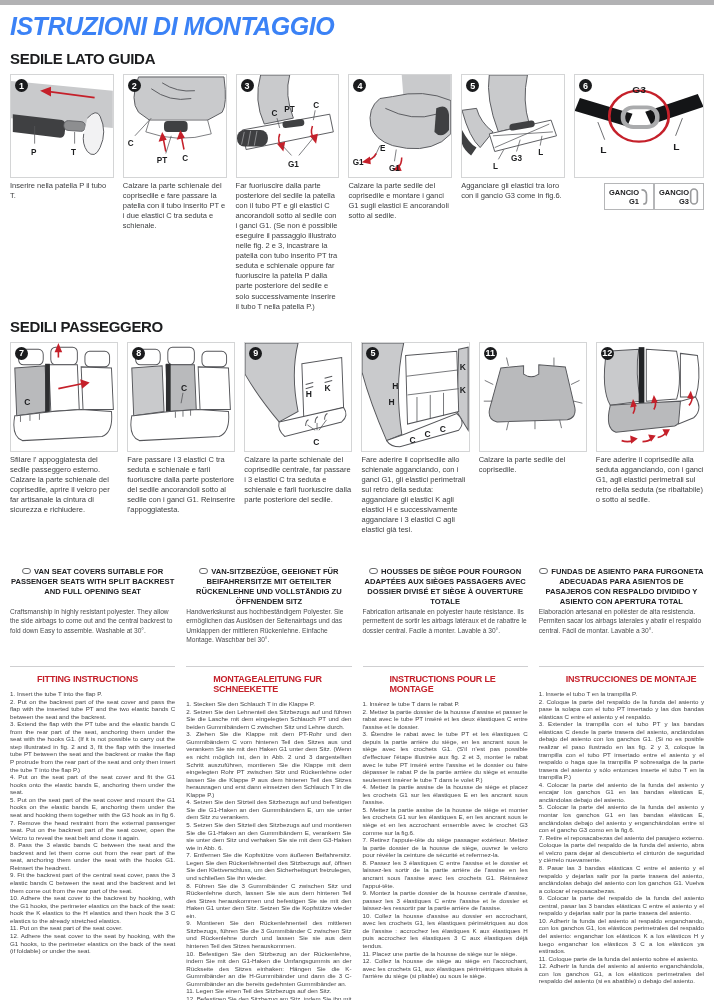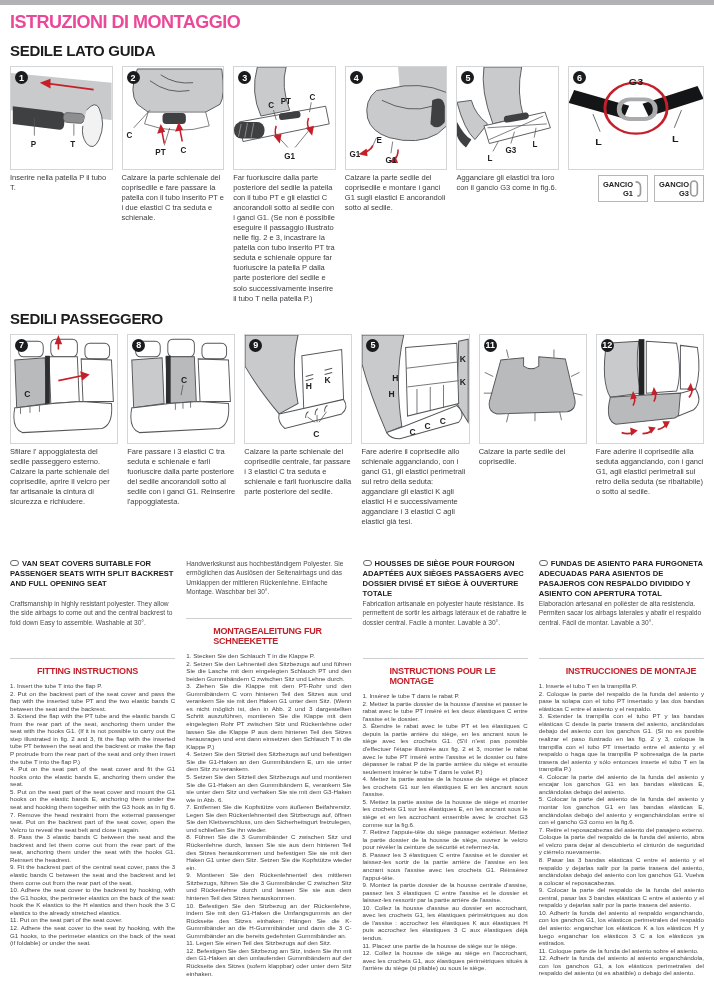--- a/index.html
+++ b/index.html
@@ -3,37 +3,37 @@
 <meta charset="utf-8">
 <style>
   * { box-sizing:border-box; margin:0; padding:0; }
   html,body { background:#fff; }
   body {
     width:714px; height:1000px; overflow:hidden; position:relative;
     font-family:"Liberation Sans","DejaVu Sans",sans-serif; color:#202124;
   }
   .topbar { height:5px; background:#b2b2b4; }
   .content { padding:0 10px; }
-  h1.title { color:#ec4899; font-size:18px; letter-spacing:-0.5px; margin:7px 0 2px; font-weight:bold; }
+  h1.title { color:#3b82f6; font-size:25px; letter-spacing:-0.5px; margin:7px 0 2px; font-weight:bold;font-style:italic; }
   h2.section { font-size:15px; letter-spacing:-0.3px; margin:9px 0 7px; font-weight:bold; color:#1c1d1f; }
   .fig-grid { display:grid; grid-template-columns:repeat(6,1fr); gap:9px; margin-bottom:4px; align-items:start; }
   .fig-box { border:1px solid #d4d5d6; height:104px; position:relative; background:#fff; overflow:hidden; }
   .row2 .fig-box { height:110px; }
   .fig-box svg.fig { width:100%; height:100%; display:block; }
   .badge {
     position:absolute; top:4px; left:4px; width:13px; height:13px; background:#1a1b1d; color:#fff;
     border-radius:50%; font-size:9px; font-weight:bold; display:flex; align-items:center; justify-content:center;
   }
   .fig-caption { font-size:7.5px; line-height:1.34; color:#3c3d3f; margin-top:3px; }
-  .hook-legend { display:flex; gap:6px; margin-top:5px;padding-left:30px; }
+  .hook-legend { display:flex; margin-top:5px;padding-left:30px; }
   .hook-box { flex:1; border:1px solid #b5b6b8; height:27px; display:flex; align-items:center; justify-content:space-between; padding:2px 4px; }
   .hook-label { font-size:7.5px; font-weight:bold; line-height:1.2; }
   .hook-label .code { display:block; text-align:right; }
   .cols { display:grid; grid-template-columns:repeat(4,1fr); gap:11px; margin-top:32px; }
-  .col-header { font-size:7.6px; font-weight:bold; line-height:1.32; min-height:40px; color:#212225; }
+  .col-header { font-size:7.6px; font-weight:bold; line-height:1.32; min-height:40px; color:#212225;text-align:center; }
   .lang-icon { display:inline-block; width:9px; height:6px; border:1px solid #6b6c6e; border-radius:3px; margin-right:3px; }
   .col-intro { font-size:6.6px; line-height:1.42; color:#4a4b4d; min-height:50px; }
   .col-rule { border:none; border-top:1px solid #cfcfd1; margin:9px 0 7px; }
   .col-heading { color:#c5202a; font-size:9px; font-weight:bold; letter-spacing:-0.2px; margin-bottom:6px;margin-left:27px; }
   .col-items p { font-size:6.2px; line-height:1.22; color:#434446; text-align:justify; }
   
   svg.fig text { font-size:9px; font-weight:bold; fill:#1c1d1f; font-family:inherit; }
   svg.fig .f-light { fill:#c9cacc; }
   svg.fig .f-mid { fill:#b9babc; }
   svg.fig .f-dark { fill:#3f4042; }
@@ -361,20 +361,21 @@
           <p>7. Remove the head restraint from the external passenger seat. Put on the backrest part of the seat cover, open the Velcro to reveal the seat belt and close it again.</p>
           <p>8. Pass the 3 elastic bands C between the seat and the backrest and let them come out from the rear part of the seat, anchoring them under the seat with the hooks G1. Reinsert the headrest.</p>
           <p>9. Fit the backrest part of the central seat cover, pass the 3 elastic bands C between the seat and the backrest and let them come out from the rear part of the seat.</p>
           <p>10. Adhere the seat cover to the backrest by hooking, with the G1 hooks, the perimeter elastics on the back of the seat: hook the K elastics to the H elastics and then hook the 3 C elastics to the already stretched elastics.</p>
           <p>11. Put on the seat part of the seat cover.</p>
           <p>12. Adhere the seat cover to the seat by hooking, with the G1 hooks, to the perimeter elastics on the back of the seat (if foldable) or under the seat.</p>
         </div>
     </div>
 
     <div class="col">
+      <div class="col-header"><span class="lang-icon"></span><span>VAN-SITZBEZÜGE, GEEIGNET FÜR BEIFAHRERSITZE MIT GETEILTER RÜCKENLEHNE UND VOLLSTÄNDIG ZU ÖFFNENDEM SITZ</span></div>
       <p class="col-intro">Handwerkskunst aus hochbeständigem Polyester. Sie ermöglichen das Auslösen der Seitenairbags und das Umklappen der mittleren Rückenlehne. Einfache Montage. Waschbar bei 30°.</p>
       <hr class="col-rule">
       <div class="col-heading">MONTAGEALEITUNG FUR SCHNEEKETTE</div>
       <div class="col-items">
           <p>1. Stecken Sie den Schlauch T in die Klappe P.</p>
           <p>2. Setzen Sie den Lehnenteil des Sitzbezugs auf und führen Sie die Lasche mit dem eingelegten Schlauch PT und den beiden Gummibändern C zwischen Sitz und Lehne durch.</p>
           <p>3. Ziehen Sie die Klappe mit dem PT-Rohr und den Gummibändern C vom hinteren Teil des Sitzes aus und verankern Sie sie mit den Haken G1 unter dem Sitz. (Wenn es nicht möglich ist, den in Abb. 2 und 3 dargestellten Schritt auszuführen, montieren Sie die Klappe mit dem eingelegten Rohr PT zwischen Sitz und Rückenlehne oder lassen Sie die Klappe P aus dem hinteren Teil des Sitzes herausragen und erst dann einsetzen den Schlauch T in die Klappe P.)</p>
           <p>4. Setzen Sie den Sitzteil des Sitzbezugs auf und befestigen Sie die G1-Haken an den Gummibändern E, um sie unter dem Sitz zu verankern.</p>
           <p>5. Setzen Sie den Sitzteil des Sitzbezugs auf und montieren Sie die G1-Haken an den Gummibändern E, verankern Sie sie unter dem Sitz und verhaken Sie sie mit dem G3-Haken wie in Abb. 6.</p>
           <p>7. Entfernen Sie die Kopfstütze vom äußeren Beifahrersitz. Legen Sie den Rückenlehnenteil des Sitzbezugs auf, öffnen Sie den Klettverschluss, um den Sicherheitsgurt freizulegen, und schließen Sie ihn wieder.</p>

